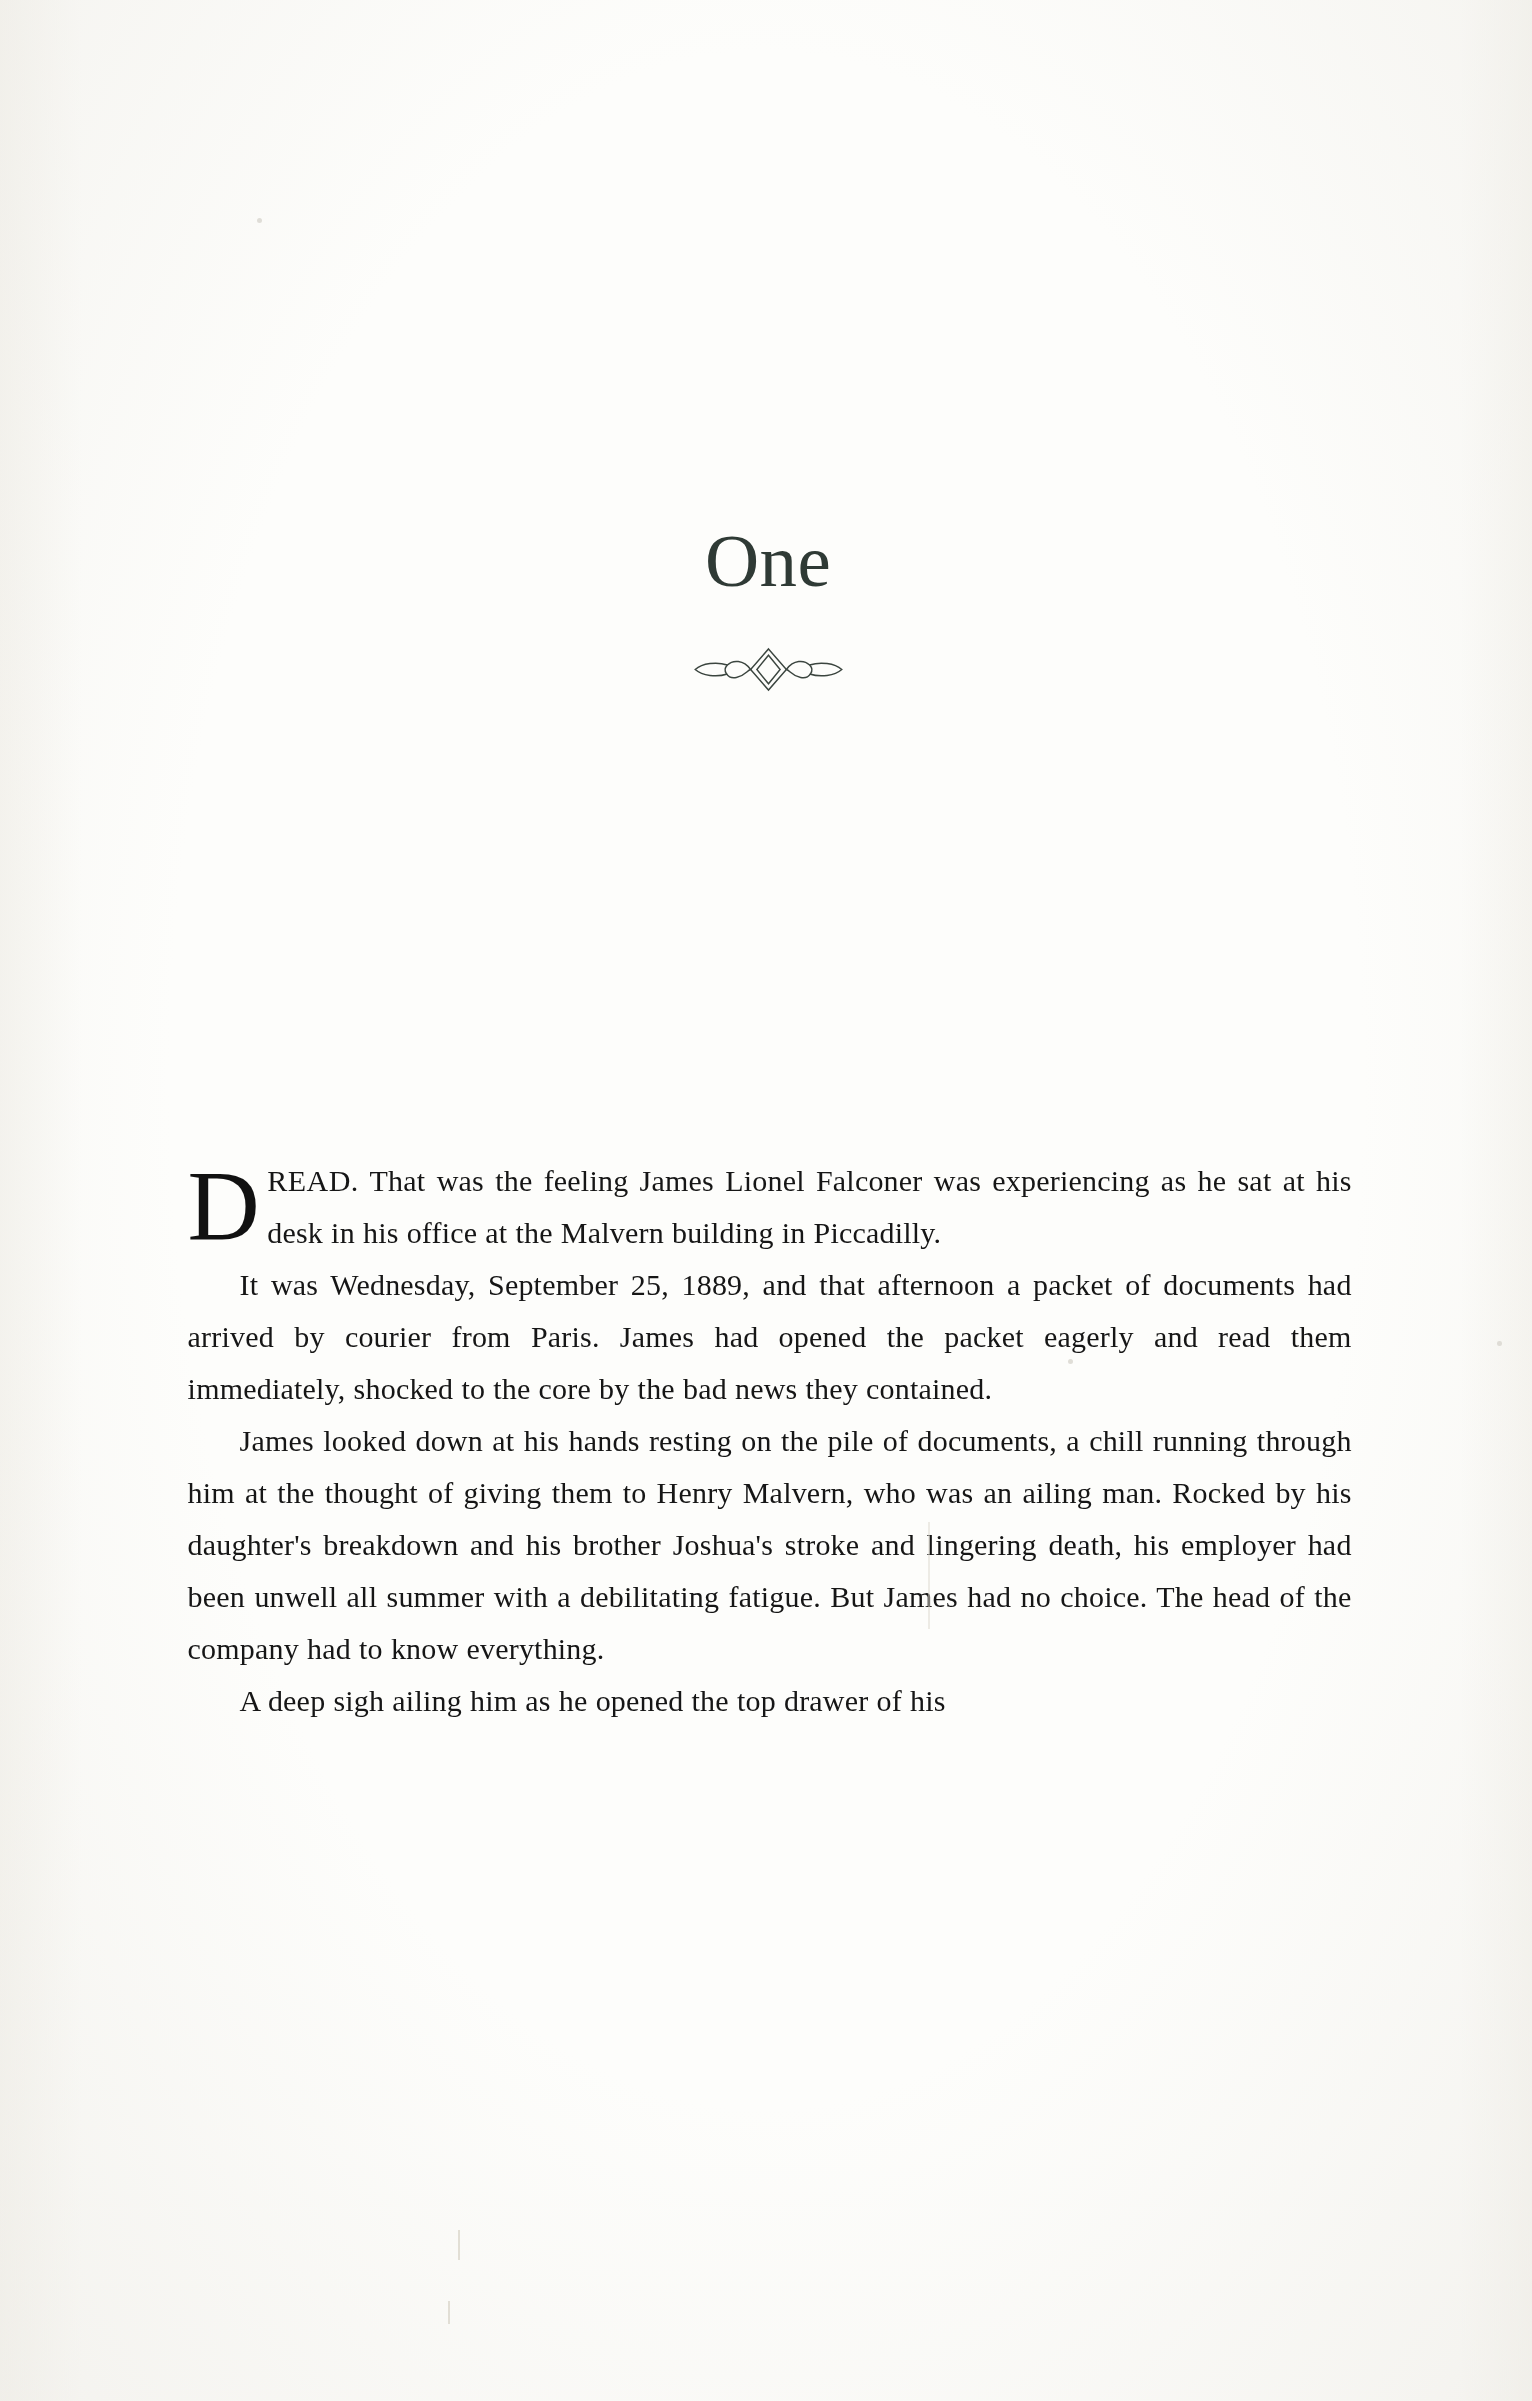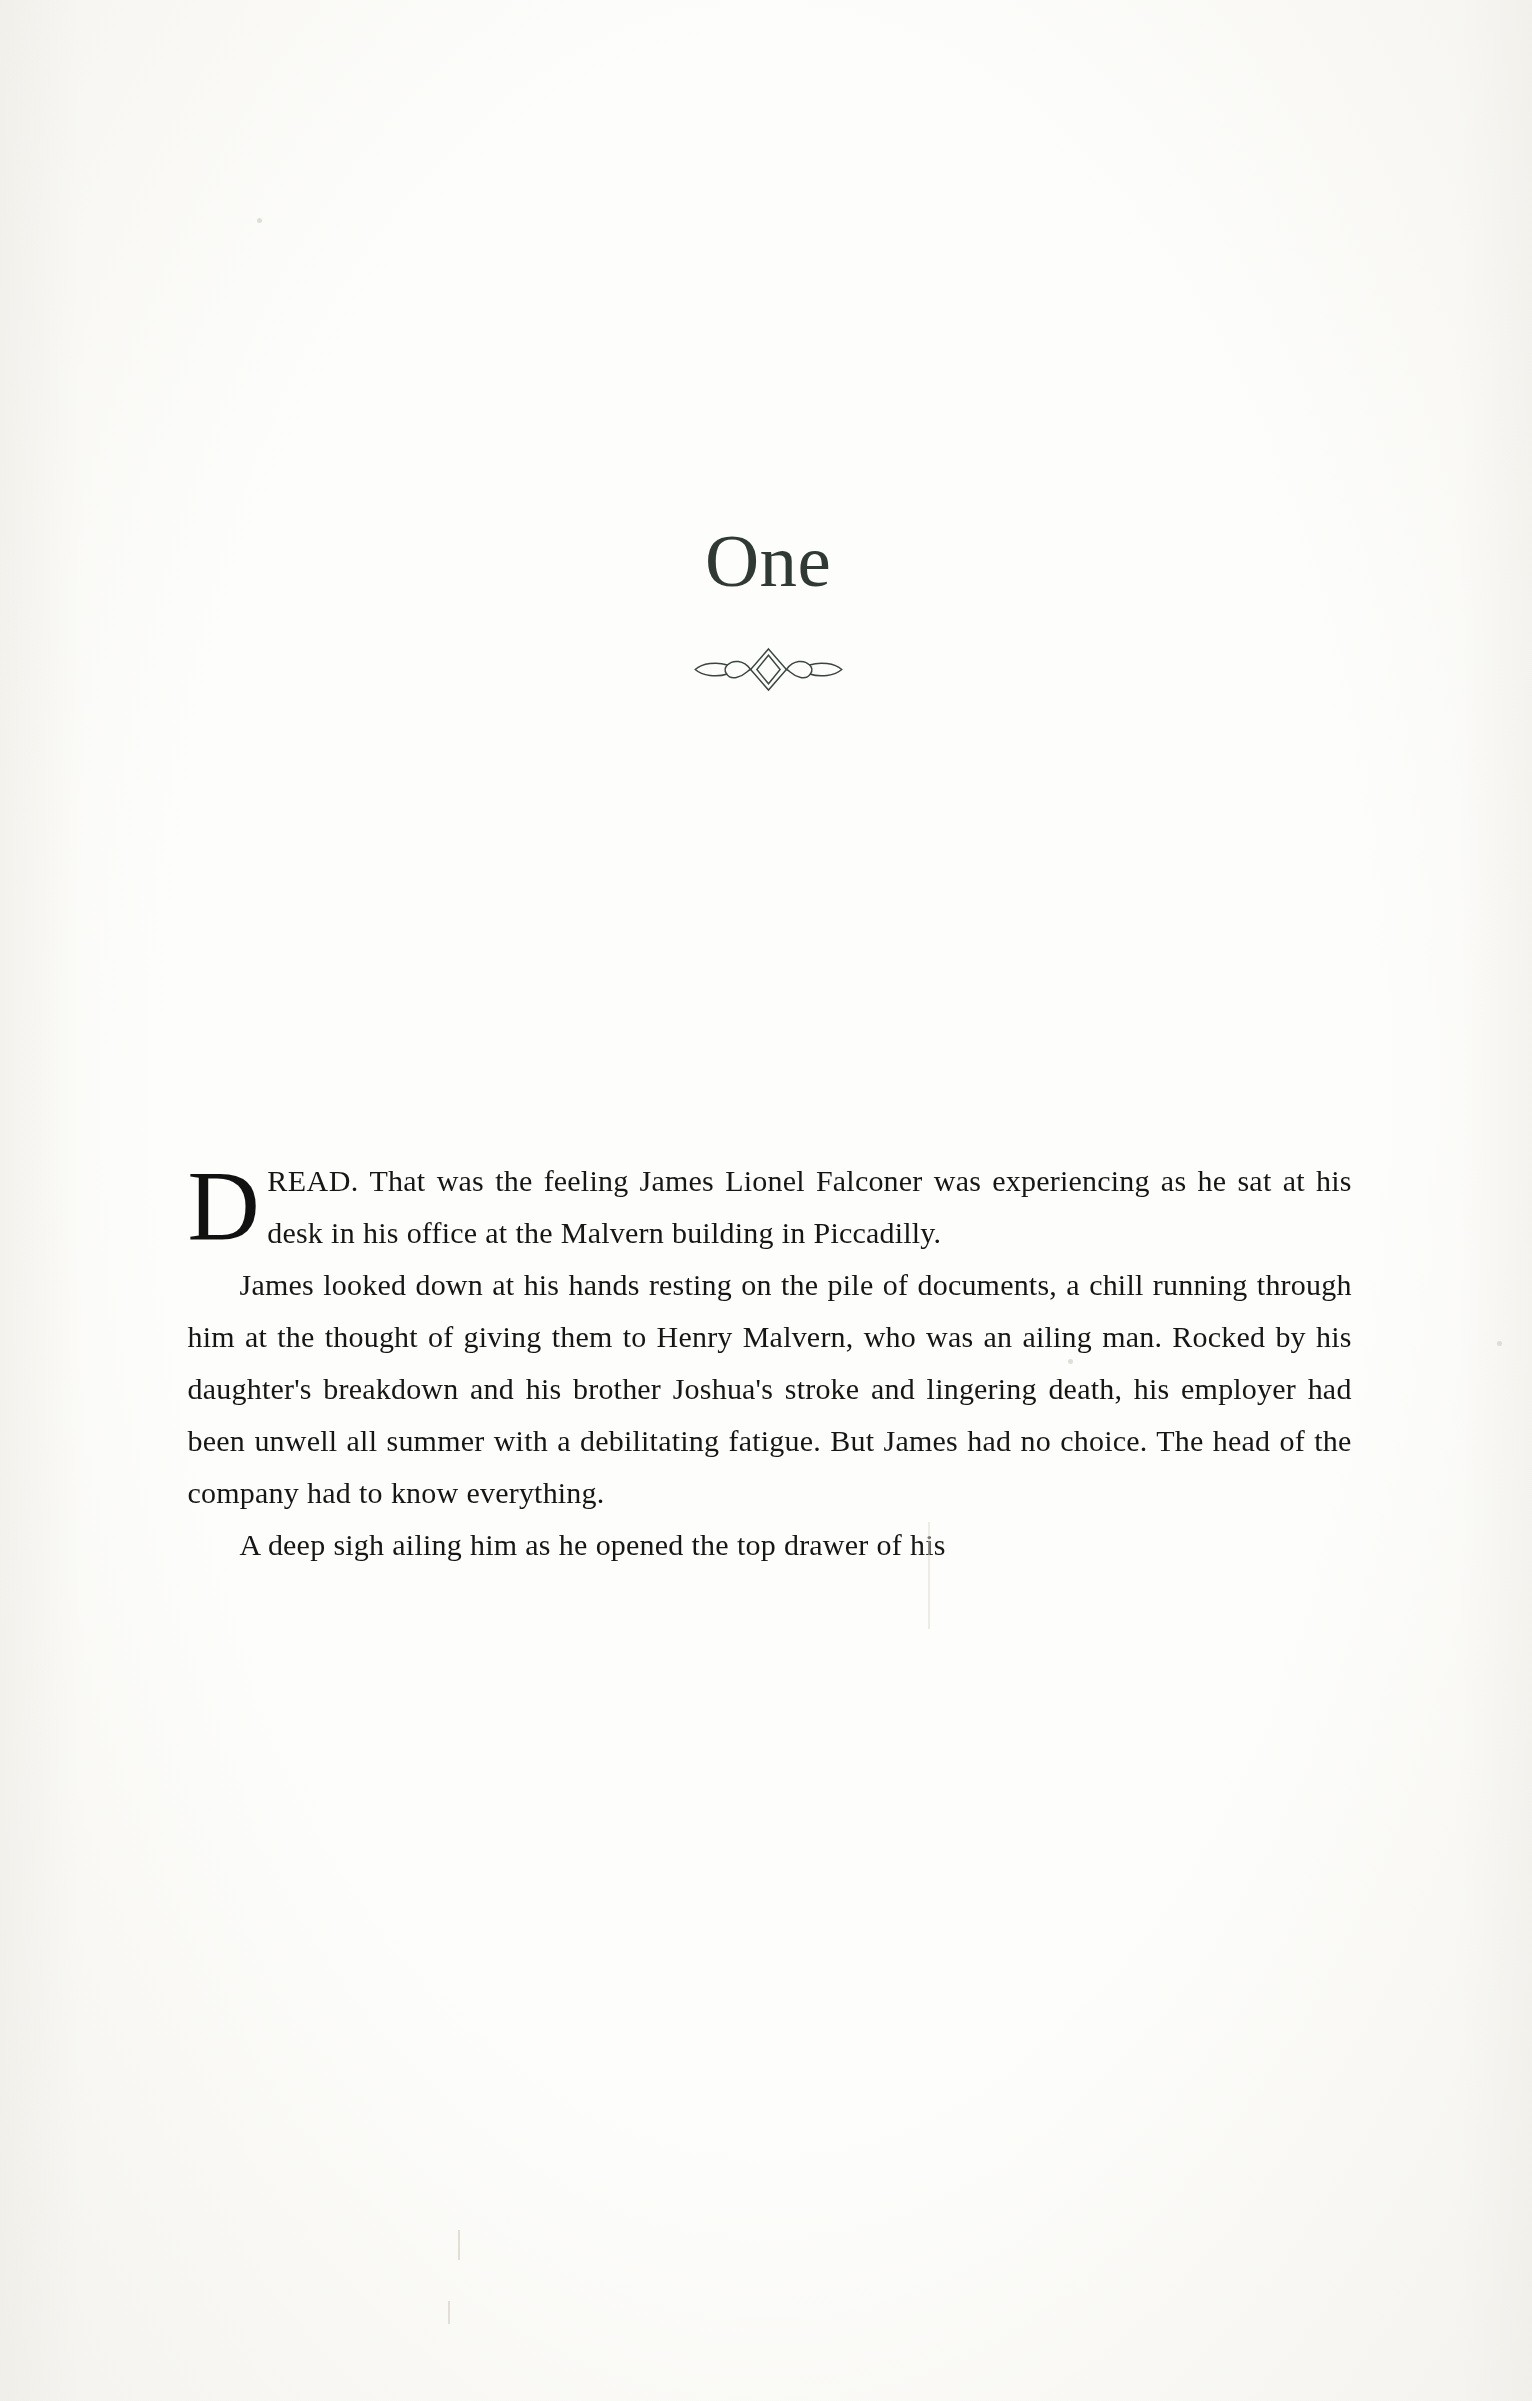--- a/index.html
+++ b/index.html
@@ -136,20 +136,21 @@
         <path d="M120 17 L133 33 L120 49 L107 33 Z"></path>
         <path d="M100 33 C92 22, 80 22, 74 28 C68 34, 74 44, 84 42 C94 40, 96 34, 100 33 Z"></path>
         <path d="M140 33 C148 22, 160 22, 166 28 C172 34, 166 44, 156 42 C146 40, 144 34, 140 33 Z"></path>
         <path d="M74 28 C62 24, 46 26, 38 33 C46 40, 62 42, 74 38"></path>
         <path d="M166 28 C178 24, 194 26, 202 33 C194 40, 178 42, 166 38"></path>
       </svg>
     </div>
 
     <div class="body-text">
       <p class="first"><span class="dropcap">D</span><span class="smallcaps-lead">READ.</span><span> That was the feeling James Lionel Falconer was experiencing as he sat at his desk in his office at the Malvern building in Piccadilly.</span></p>
+      <p>It was Wednesday, September 25, 1889, and that afternoon a packet of documents had arrived by courier from Paris. James had opened the packet eagerly and read them immediately, shocked to the core by the bad news they contained.</p>
       <p>James looked down at his hands resting on the pile of documents, a chill running through him at the thought of giving them to Henry Malvern, who was an ailing man. Rocked by his daughter's breakdown and his brother Joshua's stroke and lingering death, his employer had been unwell all summer with a debilitating fatigue. But James had no choice. The head of the company had to know everything.</p>
       <p>A deep sigh ailing him as he opened the top drawer of his</p>
     </div>
 
   </div>
 
   <div class="speck" style="left:1497px; top:1341px; width:4.5px; height:4.5px;"></div>
   <div class="speck" style="left:257px; top:218px; width:5.4px; height:5.4px;"></div>
   <div class="speck" style="left:1068px; top:1359px; width:5.4px; height:5.4px;"></div>
   <div class="hairline" style="left:458px; top:2230px; width:1.8px; height:30px;"></div>

